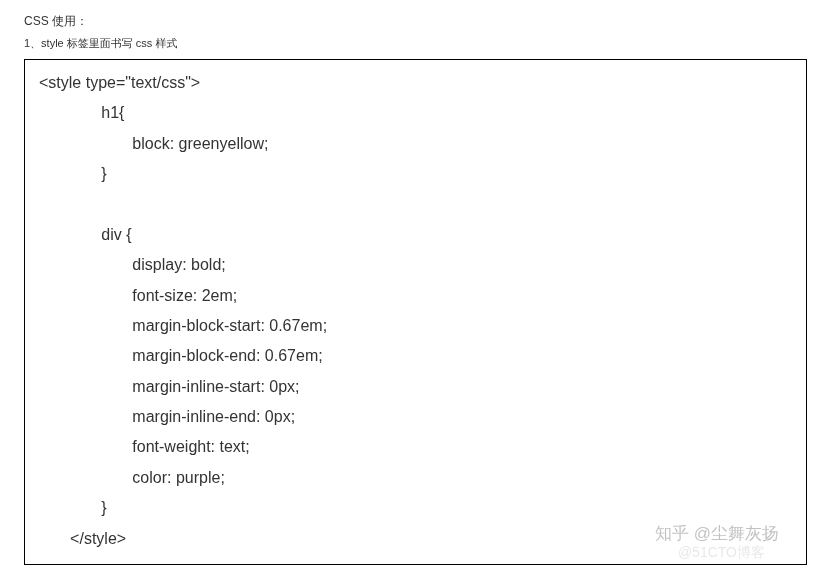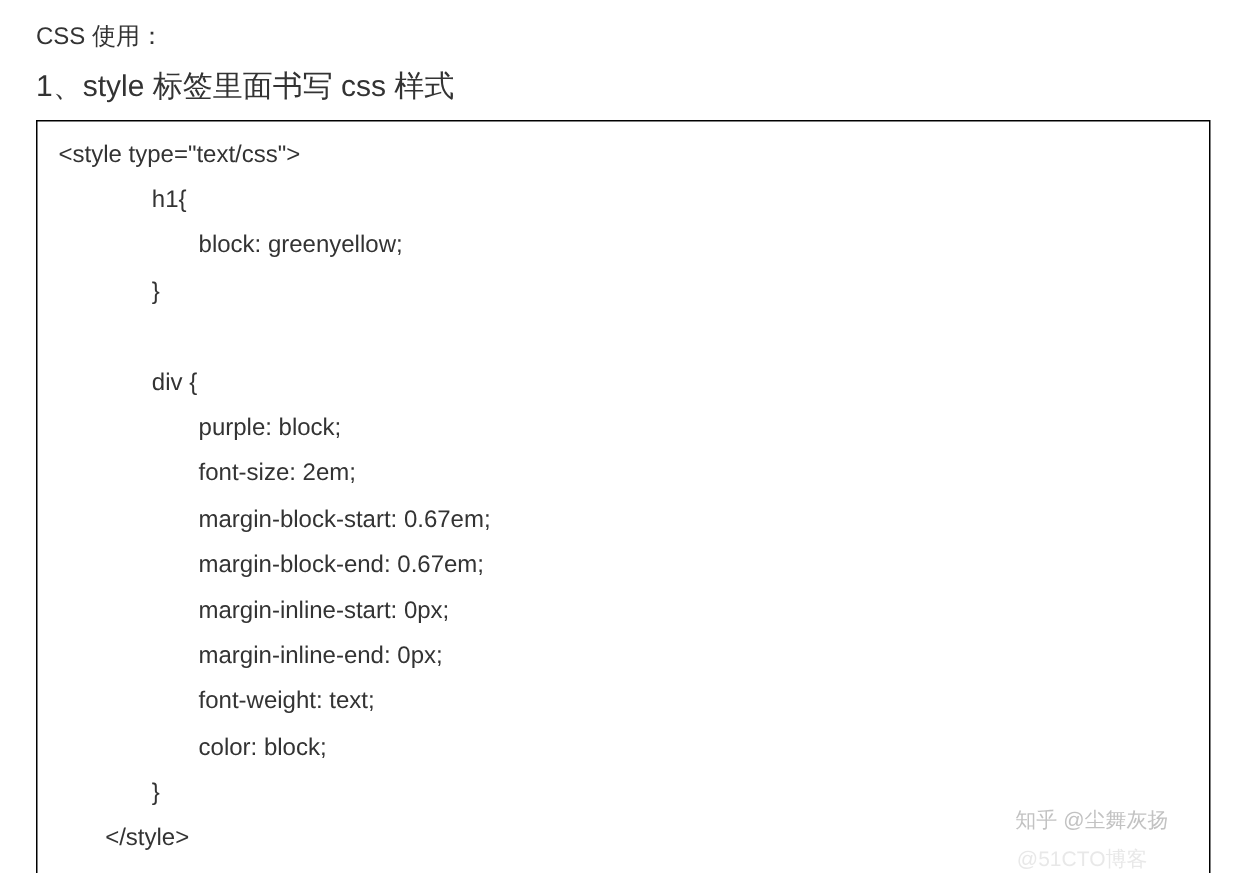--- a/index.html
+++ b/index.html
@@ -10,41 +10,41 @@
     body {
       font-family: "Microsoft YaHei", "SimSun", Arial, sans-serif;
       font-size: 16px;
       color: #333;
       background: #fff;
       padding: 12px 24px;
       line-height: 1.6;
       width: 831px;
     }
     .heading {
-      font-size: 16px;
+      font-size: 12px;
       margin-bottom: 4px;
     }
     .subheading {
-      font-size: 20px;
+      font-size: 11px;
       margin-bottom: 6px;
     }
     .code-box {
       border: 1px solid #000;
       padding: 8px 14px 10px 14px;
       font-family: "Microsoft YaHei", "Segoe UI", Arial, sans-serif;
       font-size: 16px;
       line-height: 1.9;
       white-space: pre;
     }
     .watermark {
       position: absolute;
       right: 28px;
-      bottom: 28px;
+      bottom: 18px;
       color: rgba(120,120,120,0.45);
-      font-size: 14px;
+      font-size: 17px;
       pointer-events: none;
       user-select: none;
     }
     .watermark2 {
       position: absolute;
       right: 42px;
       bottom: 2px;
       color: rgba(150,150,150,0.22);
       font-size: 14px;
       pointer-events: none;
@@ -60,25 +60,25 @@
 
 <div class="container">
   <div class="heading">CSS 使用：</div>
   <div class="subheading">1、style 标签里面书写 css 样式</div>
   <div class="code-box"><span>&lt;style type="text/css"&gt;</span>
 <span>              h1{</span>
 <span>                     block: greenyellow;</span>
 <span>              }</span>
 <span></span>
 <span>              div {</span>
-<span>                     purple: block;</span>
+<span>                     display: bold;</span>
 <span>                     font-size: 2em;</span>
 <span>                     margin-block-start: 0.67em;</span>
 <span>                     margin-block-end: 0.67em;</span>
 <span>                     margin-inline-start: 0px;</span>
 <span>                     margin-inline-end: 0px;</span>
 <span>                     font-weight: text;</span>
-<span>                     color: block;</span>
+<span>                     color: purple;</span>
 <span>              }</span>
 <span>       &lt;/style&gt;</span></div>
   <div class="watermark">知乎 @尘舞灰扬</div>
   <div class="watermark2">@51CTO博客</div>
 </div>
 
 </body></html>

